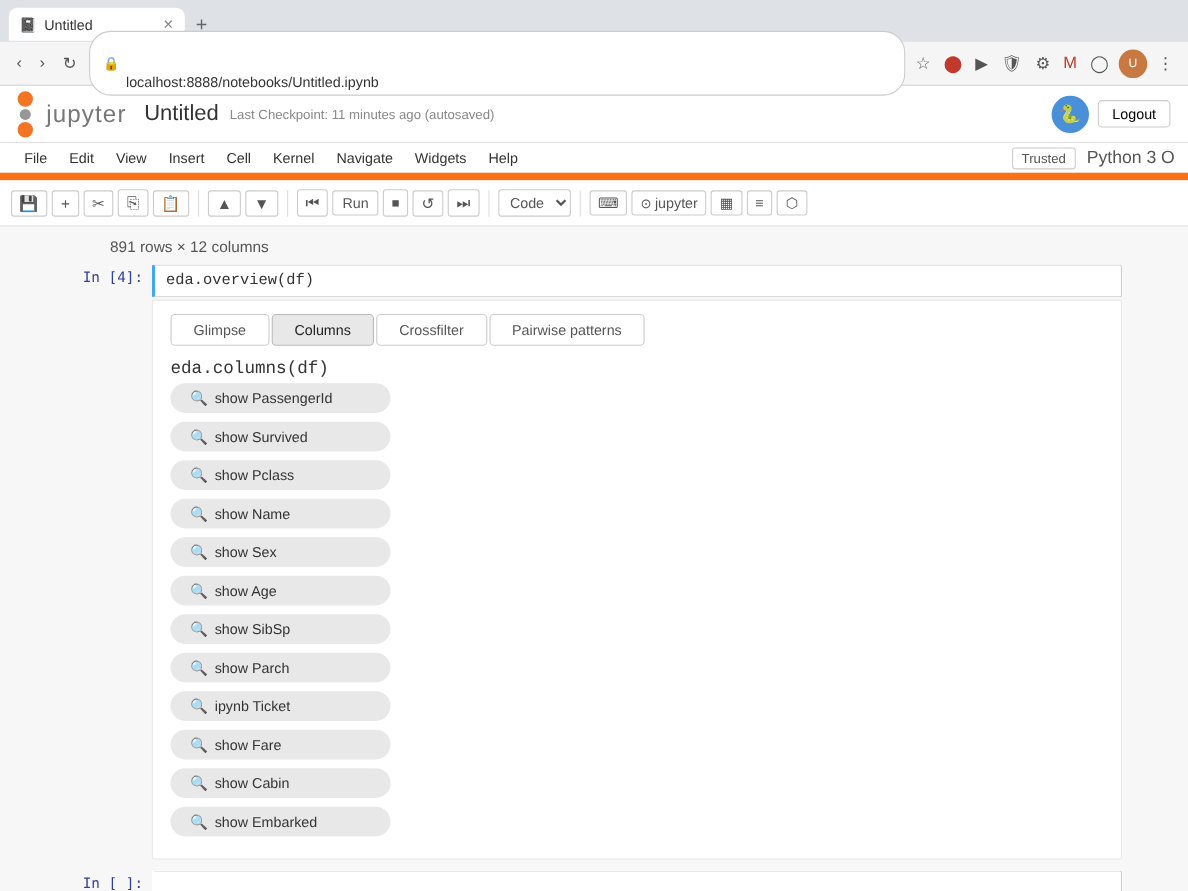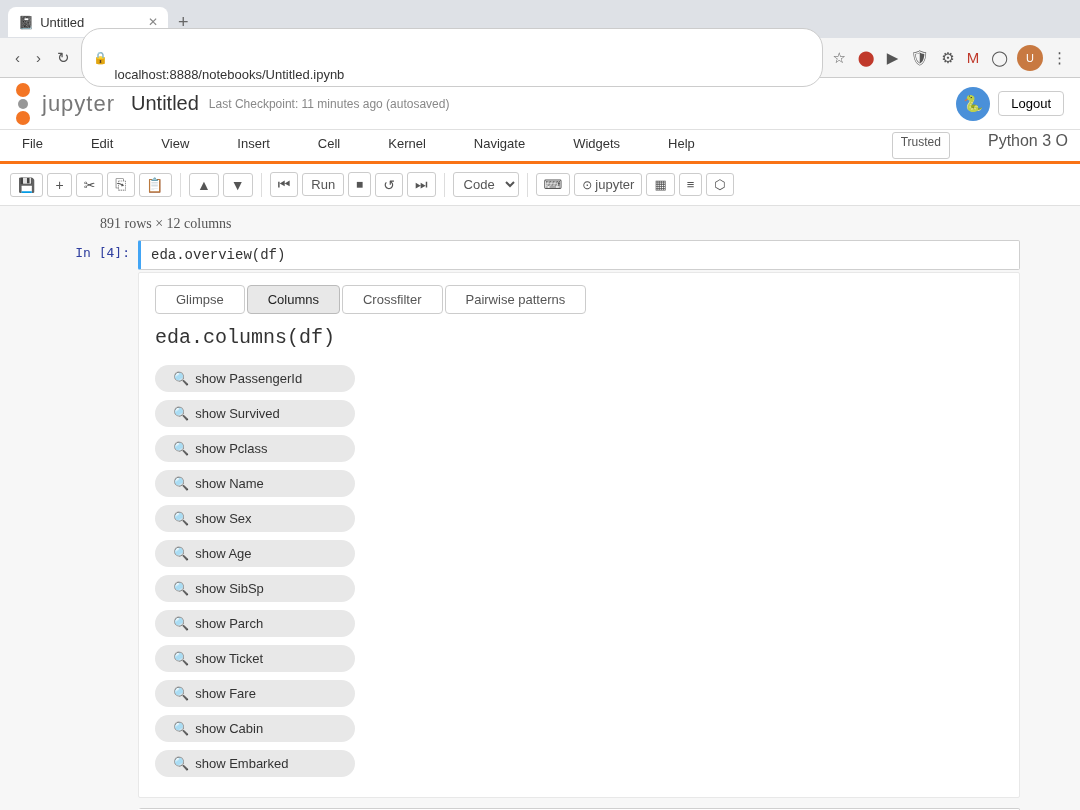--- a/index.html
+++ b/index.html
@@ -25,51 +25,51 @@
     
     .jupyter-header { display: flex; align-items: center; padding: 0 16px; background: white; border-bottom: 1px solid #e0e0e0; height: 52px; }
     .jupyter-logo { display: flex; align-items: center; gap: 8px; }
     .jupyter-logo-icon { display: flex; align-items: center; gap: 2px; margin-right: 4px; }
     .jupyter-text { font-size: 22px; font-weight: 300; color: #777; letter-spacing: 1px; }
     .notebook-title { font-size: 20px; font-weight: 400; color: #333; margin-left: 16px; }
     .checkpoint-text { font-size: 12px; color: #888; margin-left: 10px; }
     .logout-btn { margin-left: auto; background: white; border: 1px solid #ccc; border-radius: 4px; padding: 4px 12px; font-size: 13px; cursor: pointer; }
 
     
-    .menu-bar { display: flex; padding: 2px 12px; background: white; border-bottom: 3px solid #f97316; height: 34px; gap: 28px; }
+    .menu-bar { display: flex; align-items: center; padding: 2px 12px; background: white; border-bottom: 7px solid #f97316; height: 34px; }
     .menu-item { font-size: 13px; color: #333; padding: 4px 10px; cursor: pointer; border-radius: 3px; }
     .trusted-badge { margin-left: auto; background: white; border: 1px solid #ccc; border-radius: 3px; padding: 2px 8px; font-size: 12px; color: #555; }
     .kernel-info { font-size: 16px; color: #555; margin-left: 10px; }
 
     
     .toolbar { display: flex; align-items: center; padding: 4px 10px; background: white; border-bottom: 1px solid #e0e0e0; height: 42px; gap: 4px; }
     .tb-btn { background: white; border: 1px solid #ccc; border-radius: 3px; padding: 3px 7px; cursor: pointer; font-size: 14px; color: #555; }
     .tb-separator { width: 1px; height: 24px; background: #ddd; margin: 0 4px; }
     .tb-run { display: flex; align-items: center; gap: 3px; background: white; border: 1px solid #ccc; border-radius: 3px; padding: 3px 8px; cursor: pointer; font-size: 13px; color: #555; }
     .cell-type-select { border: 1px solid #ccc; border-radius: 3px; padding: 3px 6px; font-size: 13px; color: #555; background: white; cursor: pointer; }
     .tb-icon-btn { background: white; border: 1px solid #ccc; border-radius: 3px; padding: 3px 7px; cursor: pointer; font-size: 13px; color: #555; display: flex; align-items: center; gap: 3px; }
 
     
     .notebook-content { background: #f7f7f7; padding: 10px 60px; overflow-y: auto; height: calc(810px - 52px - 34px - 42px - 40px - 38px); }
-    .rows-info { font-size: 14px; color: #555; padding: 0 0 8px 40px; font-family: Liberation Serif, serif; }
+    .rows-info { font-size: 14px; color: #555; padding: 0 0 8px 40px; }
 
     
     .cell { display: flex; gap: 8px; margin-bottom: 10px; }
     .cell-prompt { font-size: 13px; color: #303f9f; white-space: nowrap; padding-top: 5px; min-width: 70px; text-align: right; font-family: monospace; }
     .cell-content { flex: 1; }
     .cell-input { background: white; border: 1px solid #cfcfcf; border-radius: 2px; border-left: 3px solid #42a5f5; padding: 6px 10px; font-family: 'Courier New', monospace; font-size: 14px; color: #333; }
     .cell-output { background: white; border: 1px solid #e8e8e8; border-radius: 2px; margin-top: 2px; padding: 12px 16px; }
 
     
     .tab-row { display: flex; gap: 0; margin-bottom: 12px; }
     .output-tab { padding: 6px 20px; font-size: 13px; color: #555; border: 1px solid #ccc; border-radius: 4px; cursor: pointer; background: white; margin-right: 2px; }
     .output-tab.active { background: #e8e8e8; border-color: #bbb; font-weight: 500; color: #222; }
 
     
-    .col-code { font-family: 'Courier New', monospace; font-size: 20px; color: #333; margin-bottom: 16px; }
+    .col-code { font-family: 'Courier New', monospace; font-size: 16px; color: #333; margin-bottom: 4px; }
     .col-btn { display: flex; align-items: center; gap: 6px; background: #e8e8e8; border: none; border-radius: 20px; padding: 6px 18px; font-size: 13px; color: #333; cursor: pointer; margin-bottom: 8px; width: 200px; }
 
     .empty-cell { background: white; border: 1px solid #cfcfcf; border-radius: 2px; border-left: 3px solid transparent; padding: 6px 10px; font-family: monospace; font-size: 14px; min-height: 28px; }
   </style>
 </head>
 <body>
 
 <div class="browser-chrome">
   <div class="tab-bar">
     <div class="tab">
@@ -218,21 +218,21 @@
               <button class="col-btn">
                 <span style="font-size:13px;color:#666;">🔍</span>
                 <span>show SibSp</span>
               </button>
               <button class="col-btn">
                 <span style="font-size:13px;color:#666;">🔍</span>
                 <span>show Parch</span>
               </button>
               <button class="col-btn">
                 <span style="font-size:13px;color:#666;">🔍</span>
-                <span>show Ticket</span>
+                <span>ipynb Ticket</span>
               </button>
               <button class="col-btn">
                 <span style="font-size:13px;color:#666;">🔍</span>
                 <span>show Fare</span>
               </button>
               <button class="col-btn">
                 <span style="font-size:13px;color:#666;">🔍</span>
                 <span>show Cabin</span>
               </button>
               <button class="col-btn">

